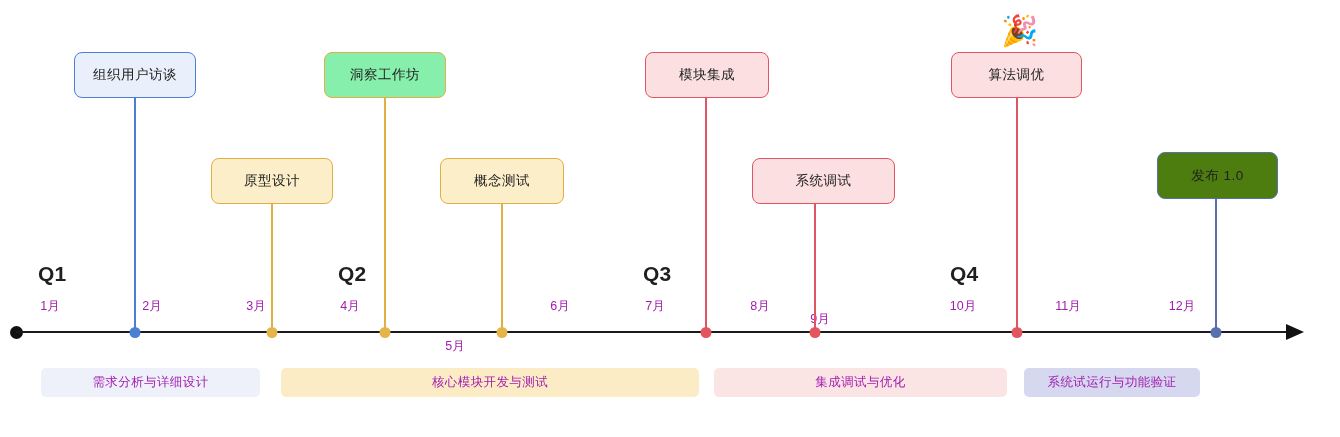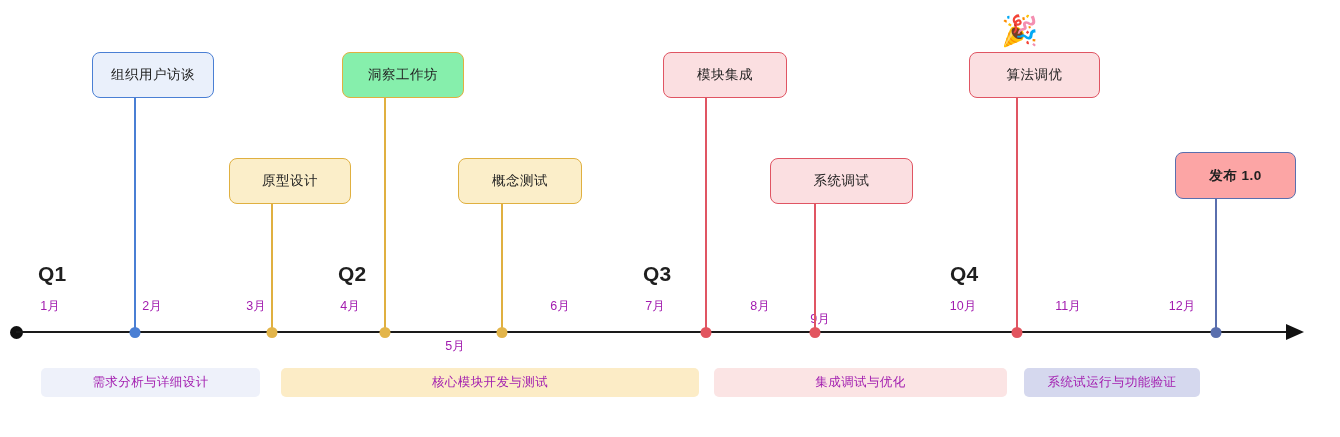--- a/index.html
+++ b/index.html
@@ -90,21 +90,20 @@
     border-radius: 8px;
     border-width: 1.6px;
     border-style: solid;
     display: flex;
     align-items: center;
     justify-content: center;
     font-size: 13.5px;
     color: #212121;
     white-space: nowrap;
     letter-spacing: .5px;
-    margin-left: 18px;
   }
 
   
   .emoji-deco {
     position: absolute;
     font-size: 30px;
     line-height: 1;
     user-select: none;
   }
 
@@ -170,21 +169,21 @@
       <div class="m-box" style="left: 645px; top: 52px; width: 124px; height: 46px; background: rgb(251, 223, 225); border-color: rgb(224, 85, 99);">模块集成</div>
       <div class="stem" style="left: 814px; top: 204px; height: 128px; background: rgb(224, 85, 99);"></div>
       <div class="dot" style="left: 815px; background: rgb(226, 85, 95);"></div>
       <div class="m-box" style="left: 752px; top: 158px; width: 143px; height: 46px; background: rgb(251, 223, 225); border-color: rgb(224, 85, 99);">系统调试</div>
       <div class="stem" style="left: 1016px; top: 98px; height: 234px; background: rgb(224, 85, 99);"></div>
       <div class="dot" style="left: 1017px; background: rgb(226, 85, 95);"></div>
       <div class="m-box" style="left: 951px; top: 52px; width: 131px; height: 46px; background: rgb(251, 223, 225); border-color: rgb(224, 85, 99);">算法调优</div>
       <div class="emoji-deco" style="left: 1001.5px; top: 16px;">🎉</div>
       <div class="stem" style="left: 1215px; top: 199px; height: 133px; background: rgb(90, 111, 174);"></div>
       <div class="dot" style="left: 1216px; background: rgb(90, 111, 174);"></div>
-      <div class="m-box" style="left: 1157px; top: 152px; width: 121px; height: 47px; background: #fca5a5; border-color: rgb(90, 111, 174); font-weight: bold;">发布 1.0</div>
+      <div class="m-box" style="left: 1157px; top: 152px; width: 121px; height: 47px; background: #4d7c0f; border-color: rgb(90, 111, 174);">发布 1.0</div>
     </div>
   <div id="phases-layer">
       <div class="phase" style="left: 41px; width: 219px; background: rgb(238, 241, 250);">需求分析与详细设计</div>
       <div class="phase" style="left: 281px; width: 418px; background: rgb(252, 236, 198);">核心模块开发与测试</div>
       <div class="phase" style="left: 714px; width: 293px; background: rgb(251, 228, 228);">集成调试与优化</div>
       <div class="phase" style="left: 1024px; width: 176px; background: rgb(213, 216, 238);">系统试运行与功能验证</div>
     </div>
 
 </div>
 

